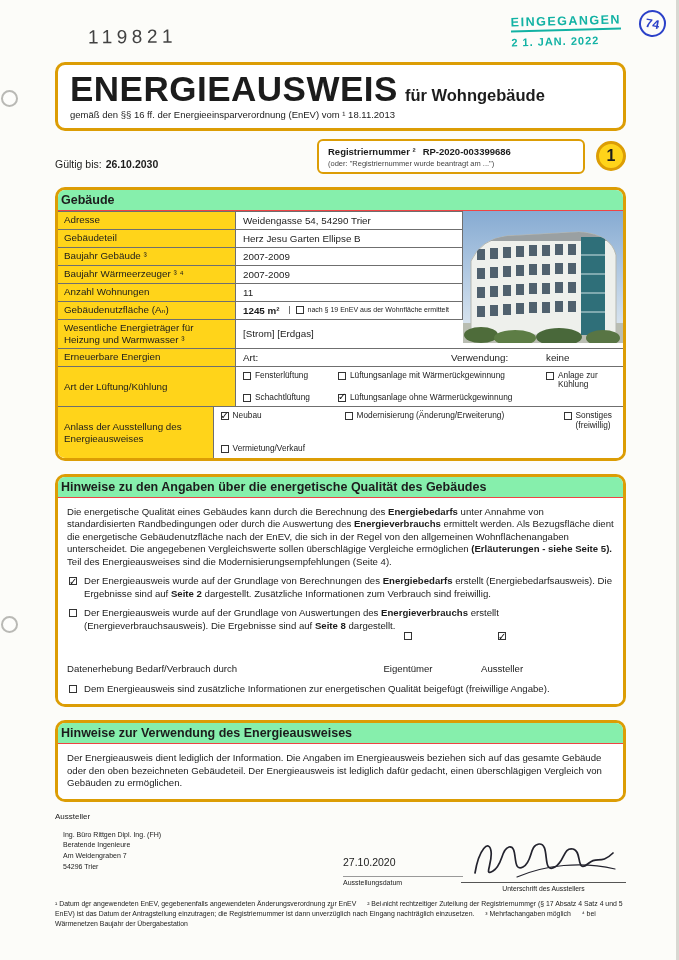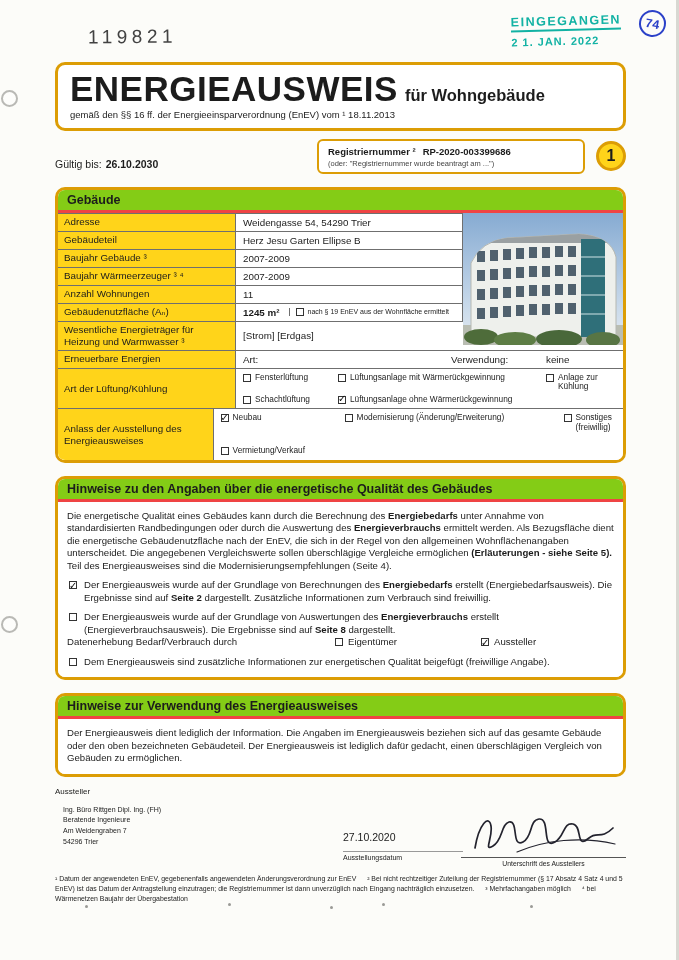--- a/index.html
+++ b/index.html
@@ -30,21 +30,21 @@
   .reg-row { display:flex; margin-top:8px; align-items:stretch; }
   .valid { flex:1; display:flex; align-items:flex-end; padding-bottom:4px; font-size:10.5px; gap:4px; }
   .reg-box { width:268px; border:2px solid #dc9d05; border-radius:6px; padding:5px 9px 4px; background:#fff; }
   .reg-line1 { font-size:9.5px; font-weight:bold; white-space:nowrap; }
   .reg-line1 .reg-value { margin-left:7px; }
   .reg-line2 { font-size:7.5px; color:#444; margin-top:2px; }
   .page-badge { width:30px; height:30px; border:3px solid #dc9d05; border-radius:50%; background:#ffd41a;
     display:flex; align-items:center; justify-content:center; font-weight:bold; font-size:16px; margin-left:11px; align-self:center; }
 
   .section { margin-top:13px; overflow:hidden; }
-  .sec-header { background:#84cc16; font-weight:bold; font-size:12.5px; padding:3px 9px; border-bottom:3px solid #ef4444; }
+  .sec-header { background:#86efac; font-weight:bold; font-size:12.5px; padding:3px 3px; border-bottom:1px solid #ef4444; }
 
   .tbl { position:relative; background:#fff; }
   .trow { display:flex; border-top:1px solid #6f6f6f; min-height:18px; }
   .trow.first { border-top:none; }
   .tlabel { width:178px; background:#ffd41a; font-size:9.8px; padding:2px 6px; border-right:1px solid #6f6f6f;
     display:flex; align-items:center; line-height:1.2; }
   .tval { flex:1; font-size:9.8px; padding:2px 7px; display:flex; align-items:center; }
   .trow.short .tval { margin-right:160px; border-right:1px solid #6f6f6f; }
   .trow.tall { min-height:29px; }
   .photo { position:absolute; top:0; right:0; width:160px; height:132px; overflow:hidden; }
@@ -65,21 +65,21 @@
   .opt { display:flex; align-items:flex-start; font-size:8.3px; line-height:1.15; gap:4px; padding-right:4px; }
   .opt .cb { margin-top:1px; }
   .opt-narrow .opt-label { max-width:62px; }
 
   .sec-body { padding:8px 9px 9px; font-size:9.6px; line-height:1.3; background:#fff; }
   .hq-item { display:flex; gap:7px; margin-top:7px; padding-left:2px; }
   .hq-item .cb { margin-top:2px; }
   .hq-item p { flex:1; }
   .dat-row { display:flex; align-items:flex-end; }
   .dat-label { width:268px; }
-  .dat-opt { display:flex; align-items:center; gap:5px; }
+  .dat-opt { display:flex; align-items:center; gap:23px;flex-direction:column; }
   .dat-opt.one { width:146px; }
 
   .aussteller { position:relative; height:84px; margin-top:10px; }
   .aus-label { font-size:8px; }
   .aus-lines { margin-top:9px; margin-left:8px; font-size:7px; line-height:1.55; }
   .aus-date { position:absolute; left:288px; bottom:10px; width:130px; }
   .date-value { font-size:10.5px; }
   .date-line { border-top:1px solid #999; margin-top:8px; width:120px; }
   .date-label { font-size:7px; margin-top:2px; }
   .aus-sig { position:absolute; right:0; bottom:4px; width:165px; text-align:center; }

